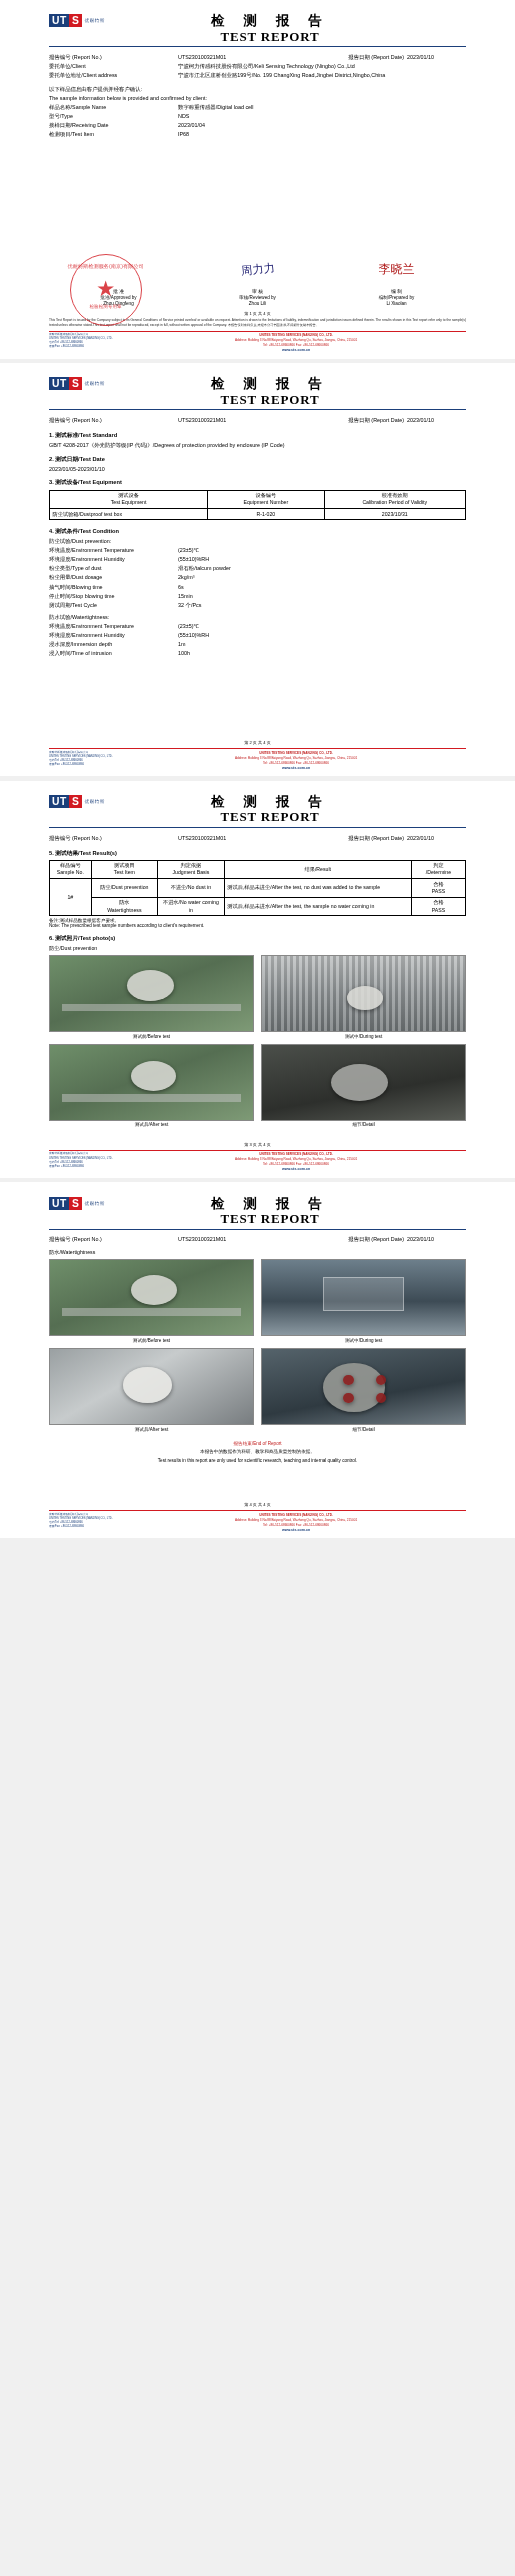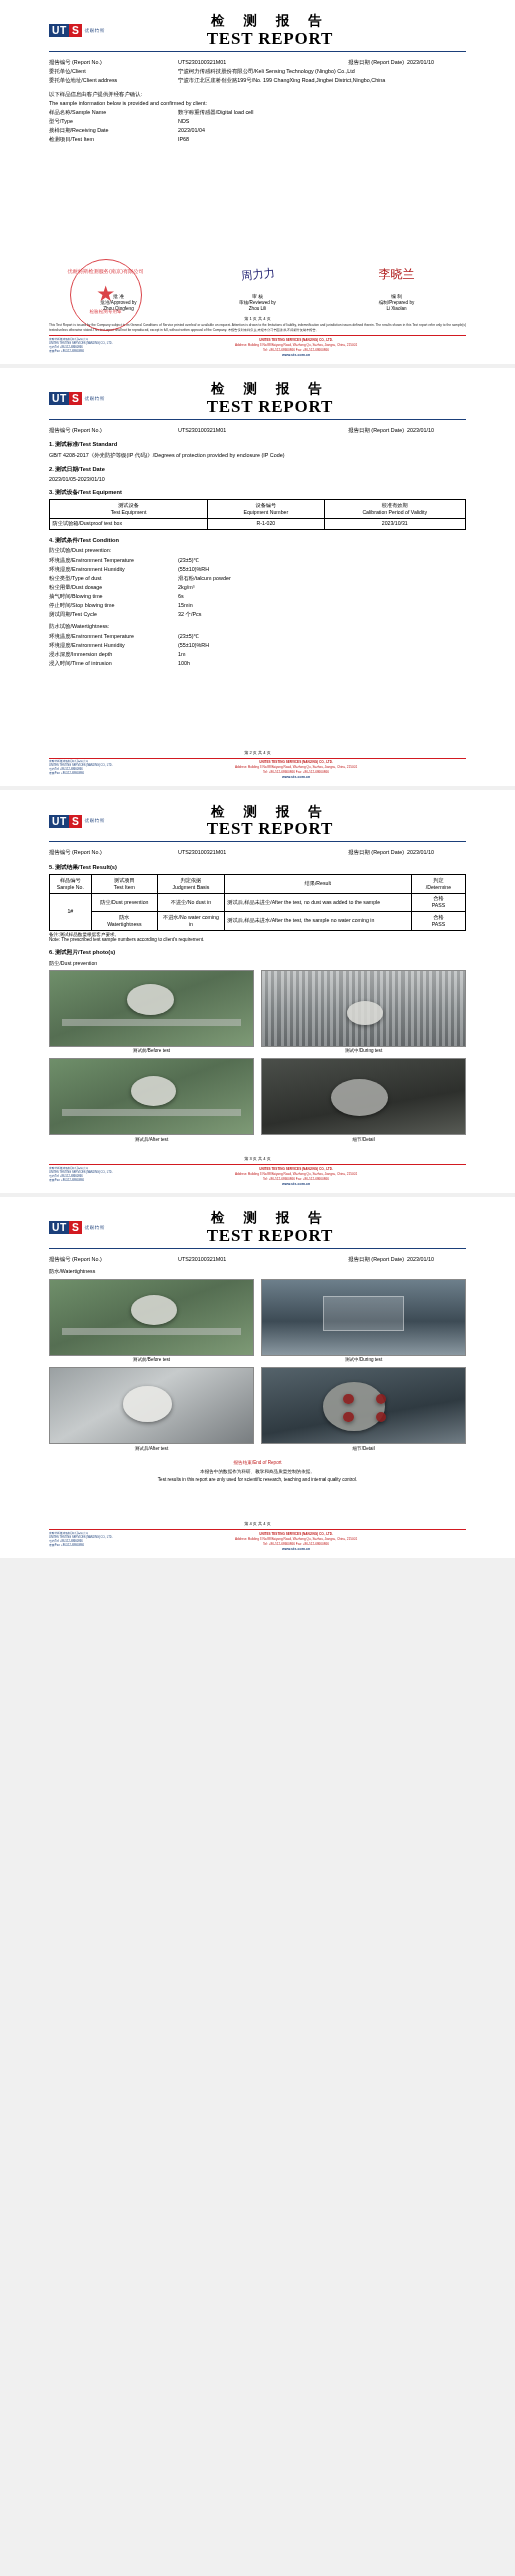--- a/index.html
+++ b/index.html
@@ -21,21 +21,21 @@
   
   .hdr {
     display:flex;
     align-items:flex-start;
     border-bottom:1px solid #1b3f7a;
     padding-bottom:2.1px;
   }
   .logo {
     display:flex;
     align-items:center;
-    margin-top:11px;
+    margin-top:1px;
   }
   .logo-u {
     background:#1b3f7a;
     color:#fff;
     font-weight:bold;
     font-size:10.3px;
     letter-spacing:0.5px;
     padding:1px 2.1px 1px 3.1px;
     font-family:"Liberation Sans", sans-serif;
   }
@@ -59,21 +59,21 @@
     margin-left:-31px;
   }
   .t-cn {
     font-size:13.4px;
     font-weight:bold;
     letter-spacing:7.2px;
     font-family:"DejaVu Sans", sans-serif;
     line-height:1.15;
   }
   .t-en {
-    font-size:17px;
+    font-size:13px;
     font-weight:bold;
     letter-spacing:0.8px;
     font-family:"Liberation Serif", serif;
     line-height:1.2;
   }
   
   .inforow {
     display:flex;
     font-size:5.4px;
     line-height:1.5;

